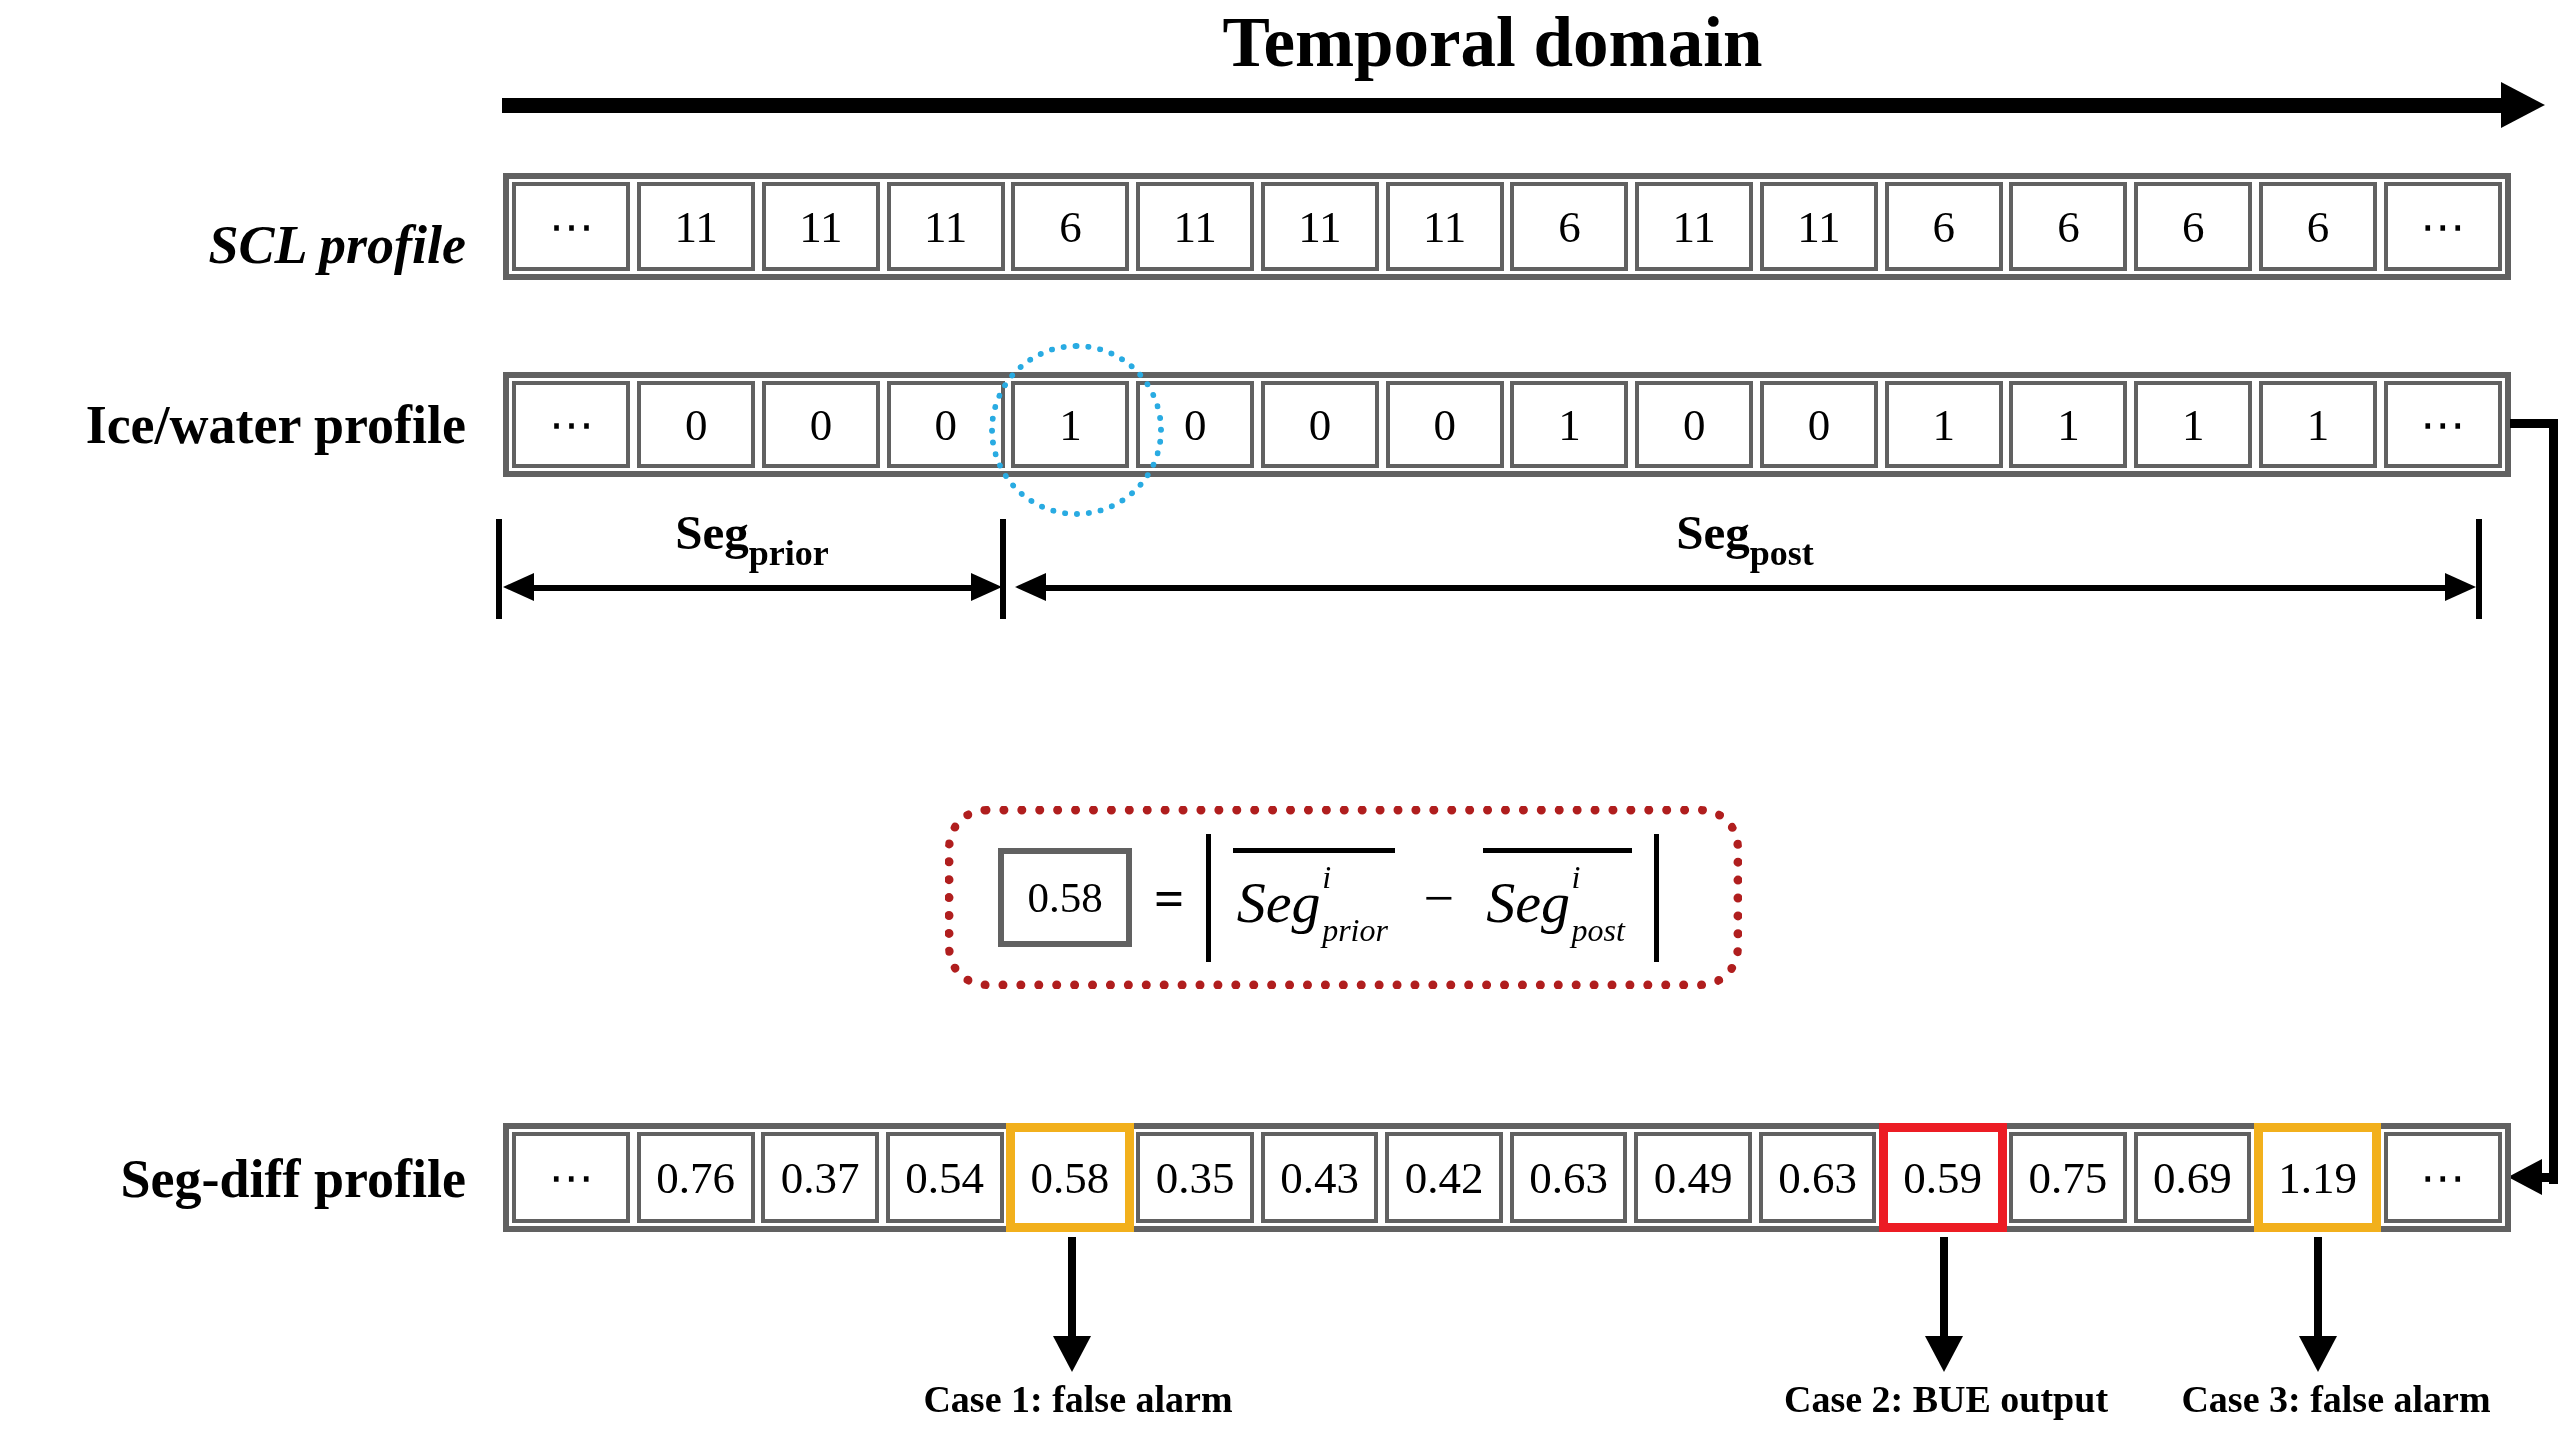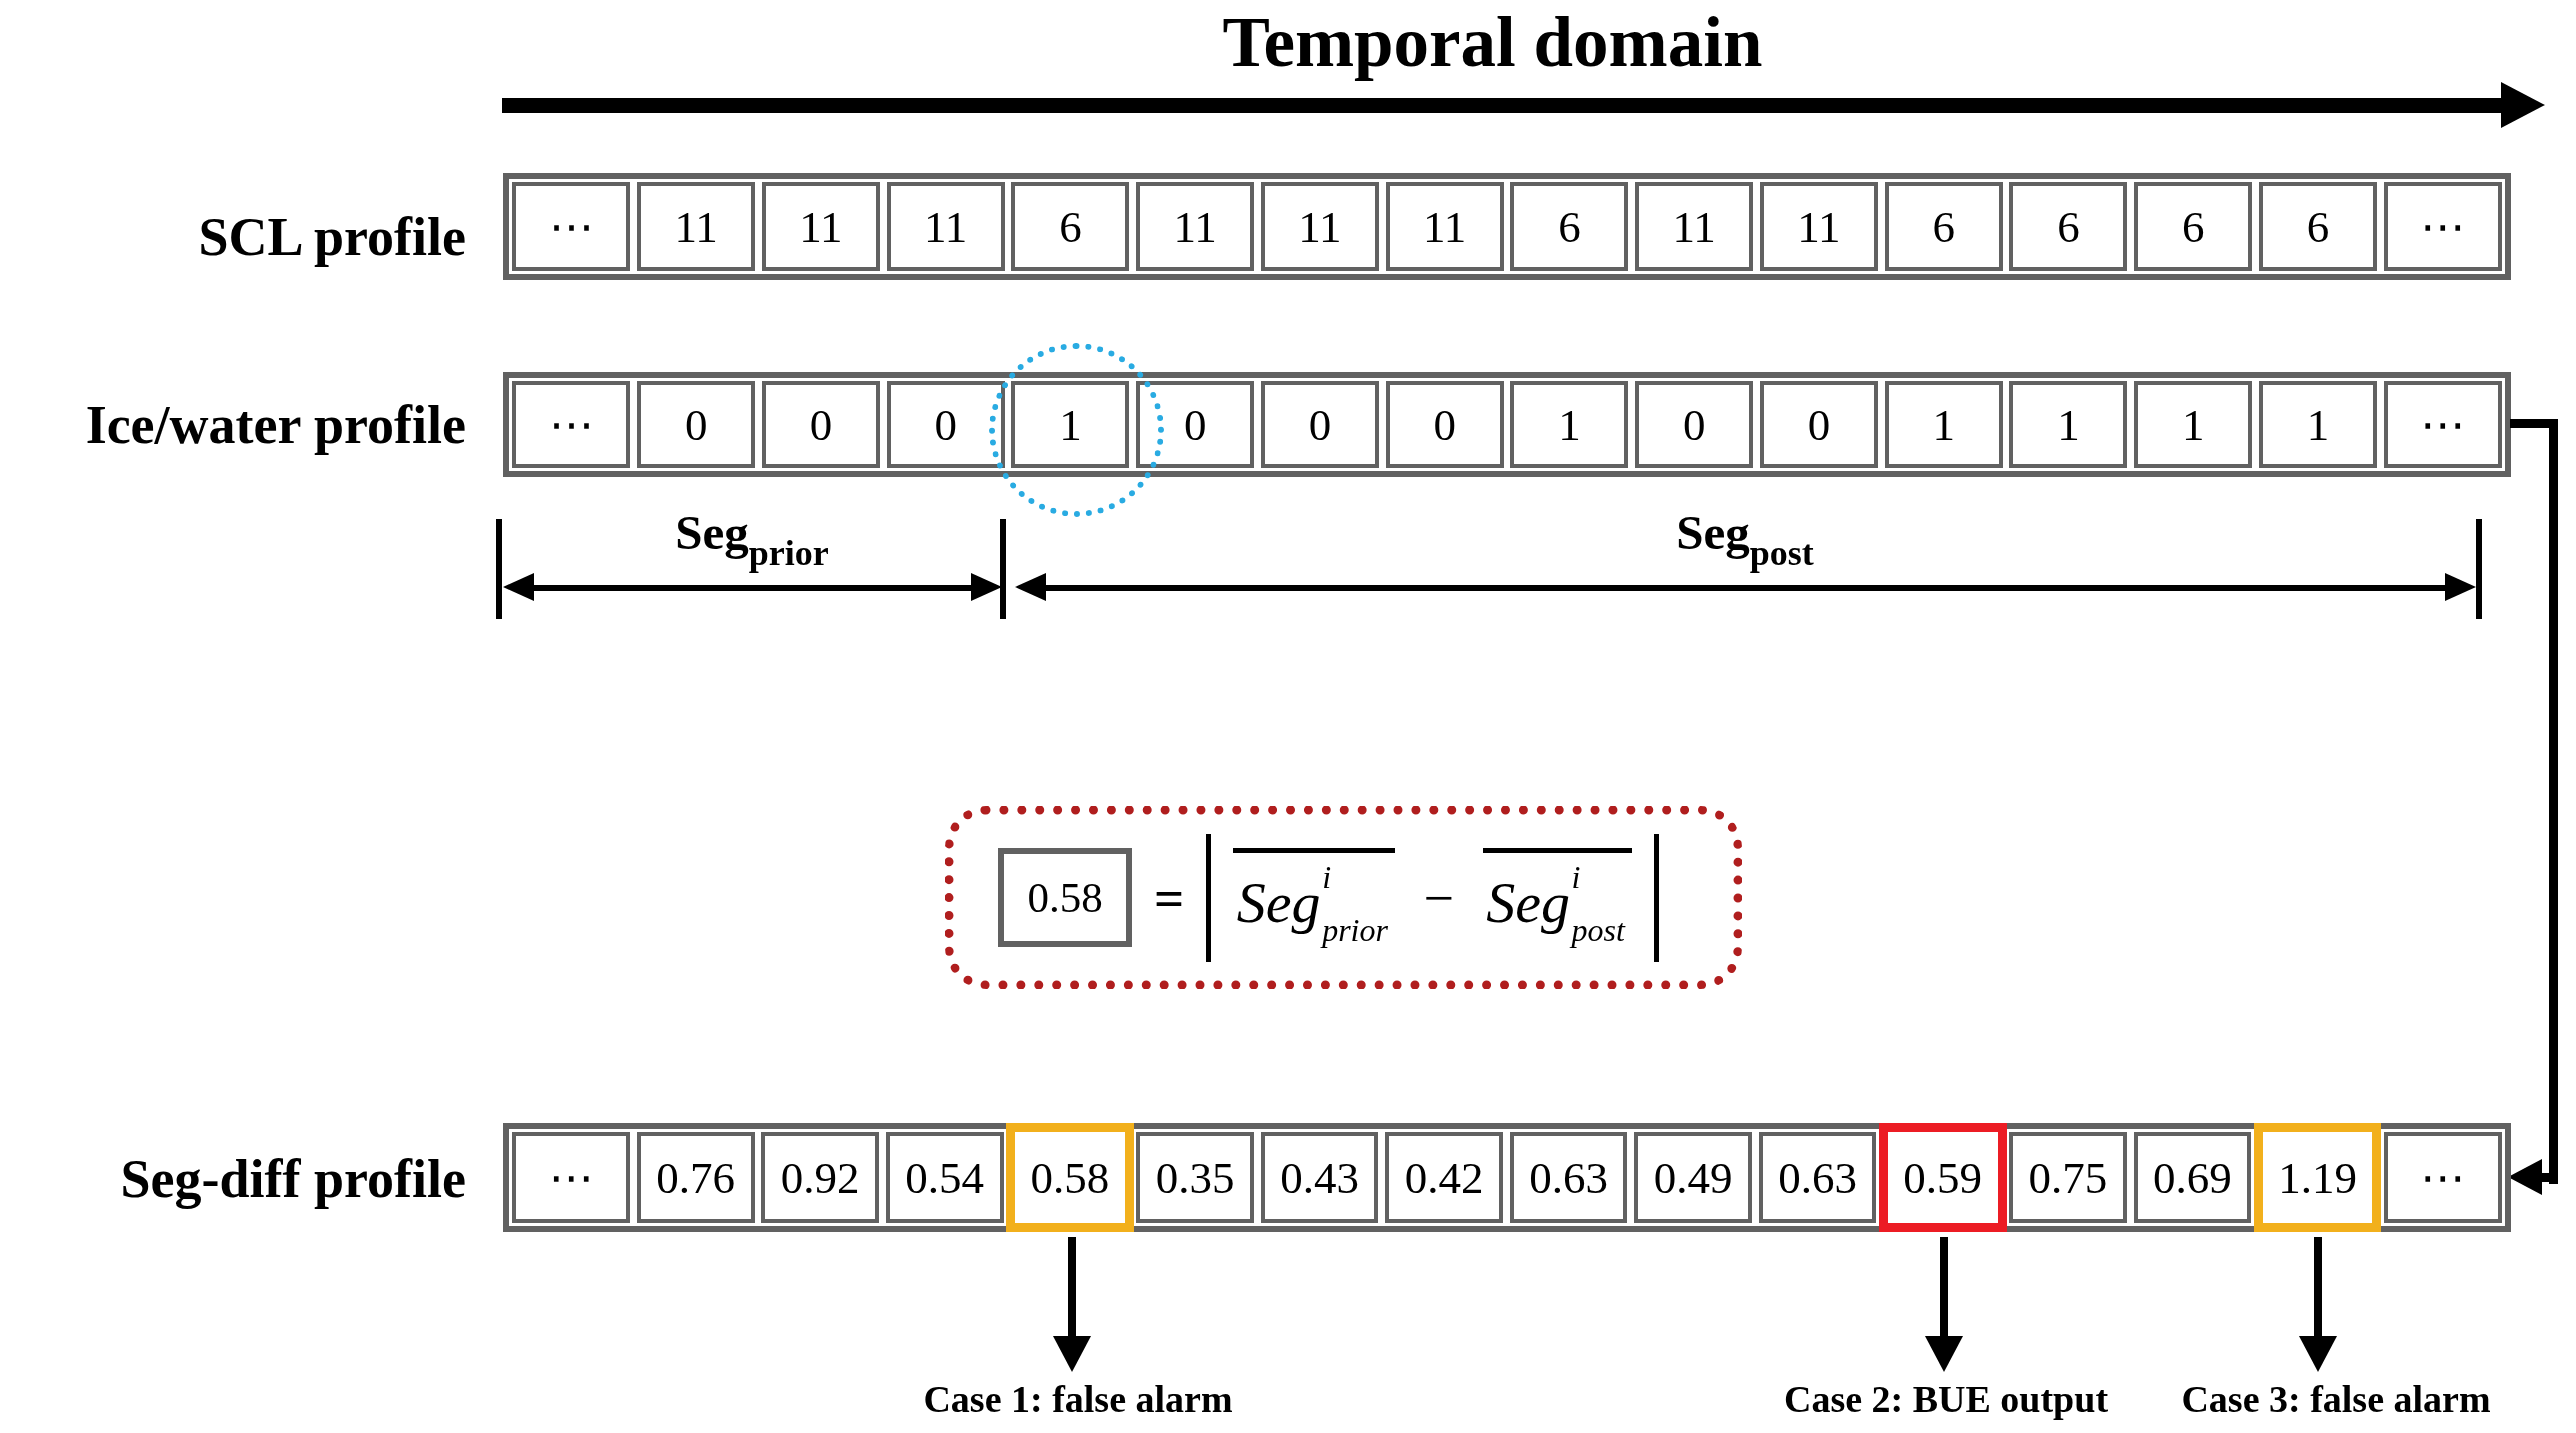--- a/index.html
+++ b/index.html
@@ -9,21 +9,21 @@
   
   .title{position:absolute;left:1131px;top:1.7px;width:723px;text-align:center;
          font-size:71px;font-weight:bold;}
   .top-arrow-line{position:absolute;left:502px;top:98px;width:2000px;height:14.5px;background:#000;}
   .top-arrow-head{position:absolute;left:2501px;top:82px;width:0;height:0;
          border-left:44px solid #000;border-top:23px solid transparent;border-bottom:23px solid transparent;}
 
   
   .row-label{position:absolute;left:0;width:466px;text-align:right;
              font-size:54px;font-weight:bold;white-space:nowrap;}
-  #lbl-scl{top:206px;}
+  #lbl-scl{top:214px;font-style:italic;}
   #lbl-ice{top:394px;}
   #lbl-segdiff{top:1148px;}
 
   
   .cell-row{position:absolute;left:503px;width:2008px;box-sizing:border-box;
             border:6.8px solid #616161;background:#fff;display:flex;align-items:stretch;}
   #row-scl{top:173px;height:107px;}
   #row-ice{top:372px;height:105px;}
   #row-segdiff{top:1123px;height:109px;}
   .cell{flex:1 1 0;margin:3.4px;border:4.3px solid #616161;background:#fff;
@@ -255,21 +255,21 @@
 
   <div class="row-label" id="lbl-segdiff">Seg-diff profile</div>
   <div class="cell-row" id="row-segdiff">
       <div class="cell">
         <span>⋯</span>
       </div>
       <div class="cell">
         <span>0.76</span>
       </div>
       <div class="cell">
-        <span>0.92</span>
+        <span>0.37</span>
       </div>
       <div class="cell">
         <span>0.54</span>
       </div>
       <div class="cell hl" style="border-color: rgb(242, 176, 28);">
         <span>0.58</span>
       </div>
       <div class="cell">
         <span>0.35</span>
       </div>

